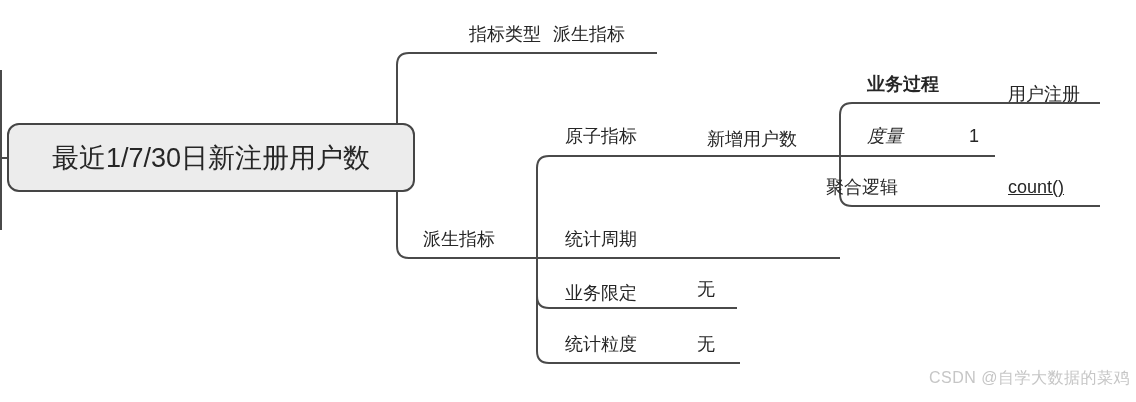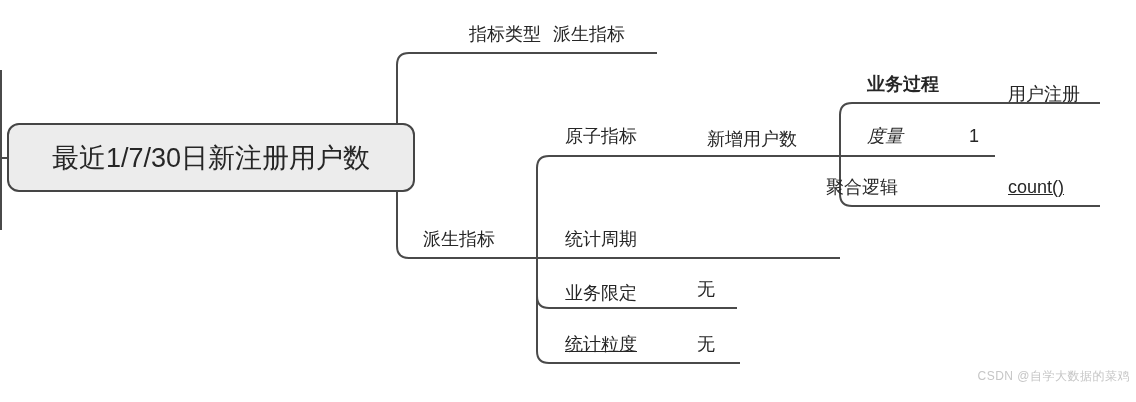--- a/index.html
+++ b/index.html
@@ -31,21 +31,21 @@
     white-space:nowrap;
   }
   .topic{
     position:absolute;
     font-size:18px;line-height:1.05;color:var(--text);
     white-space:nowrap;
     cursor:default;
   }
   .watermark{
     position:absolute;right:6px;top:368px;
-    font-size:12px;color:var(--watermark);
+    font-size:16px;color:var(--watermark);
     letter-spacing:.5px;
   }
 </style>
 </head>
 <body>
 
 <div class="canvas">
 
   <svg class="connectors" viewBox="0 0 1136 402" xmlns="http://www.w3.org/2000/svg" aria-hidden="true">
 
@@ -83,18 +83,18 @@
   <div class="topic" style="left:969px;top:127px;">1</div>
 
   <div class="topic" style="left:826px;top:178px;">聚合逻辑</div>
   <div class="topic" style="left:1008px;top:178px;text-decoration:underline;">count()</div>
 
   <div class="topic" style="left:565px;top:230px;">统计周期</div>
 
   <div class="topic" style="left:565px;top:284px;">业务限定</div>
   <div class="topic" style="left:697px;top:280px;">无</div>
 
-  <div class="topic" style="left:565px;top:335px;text-decoration:underline;">统计粒度</div>
+  <div class="topic" style="left:565px;top:335px;">统计粒度</div>
   <div class="topic" style="left:697px;top:335px;">无</div>
 
   <div class="watermark">CSDN @自学大数据的菜鸡</div>
 
 </div>
 
 </body></html>

